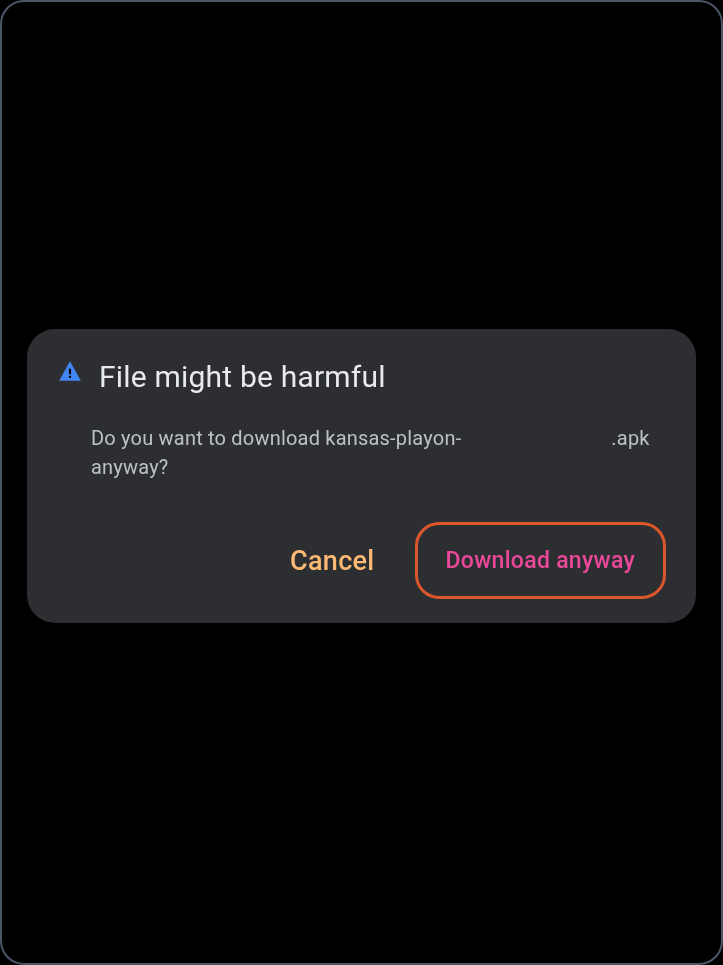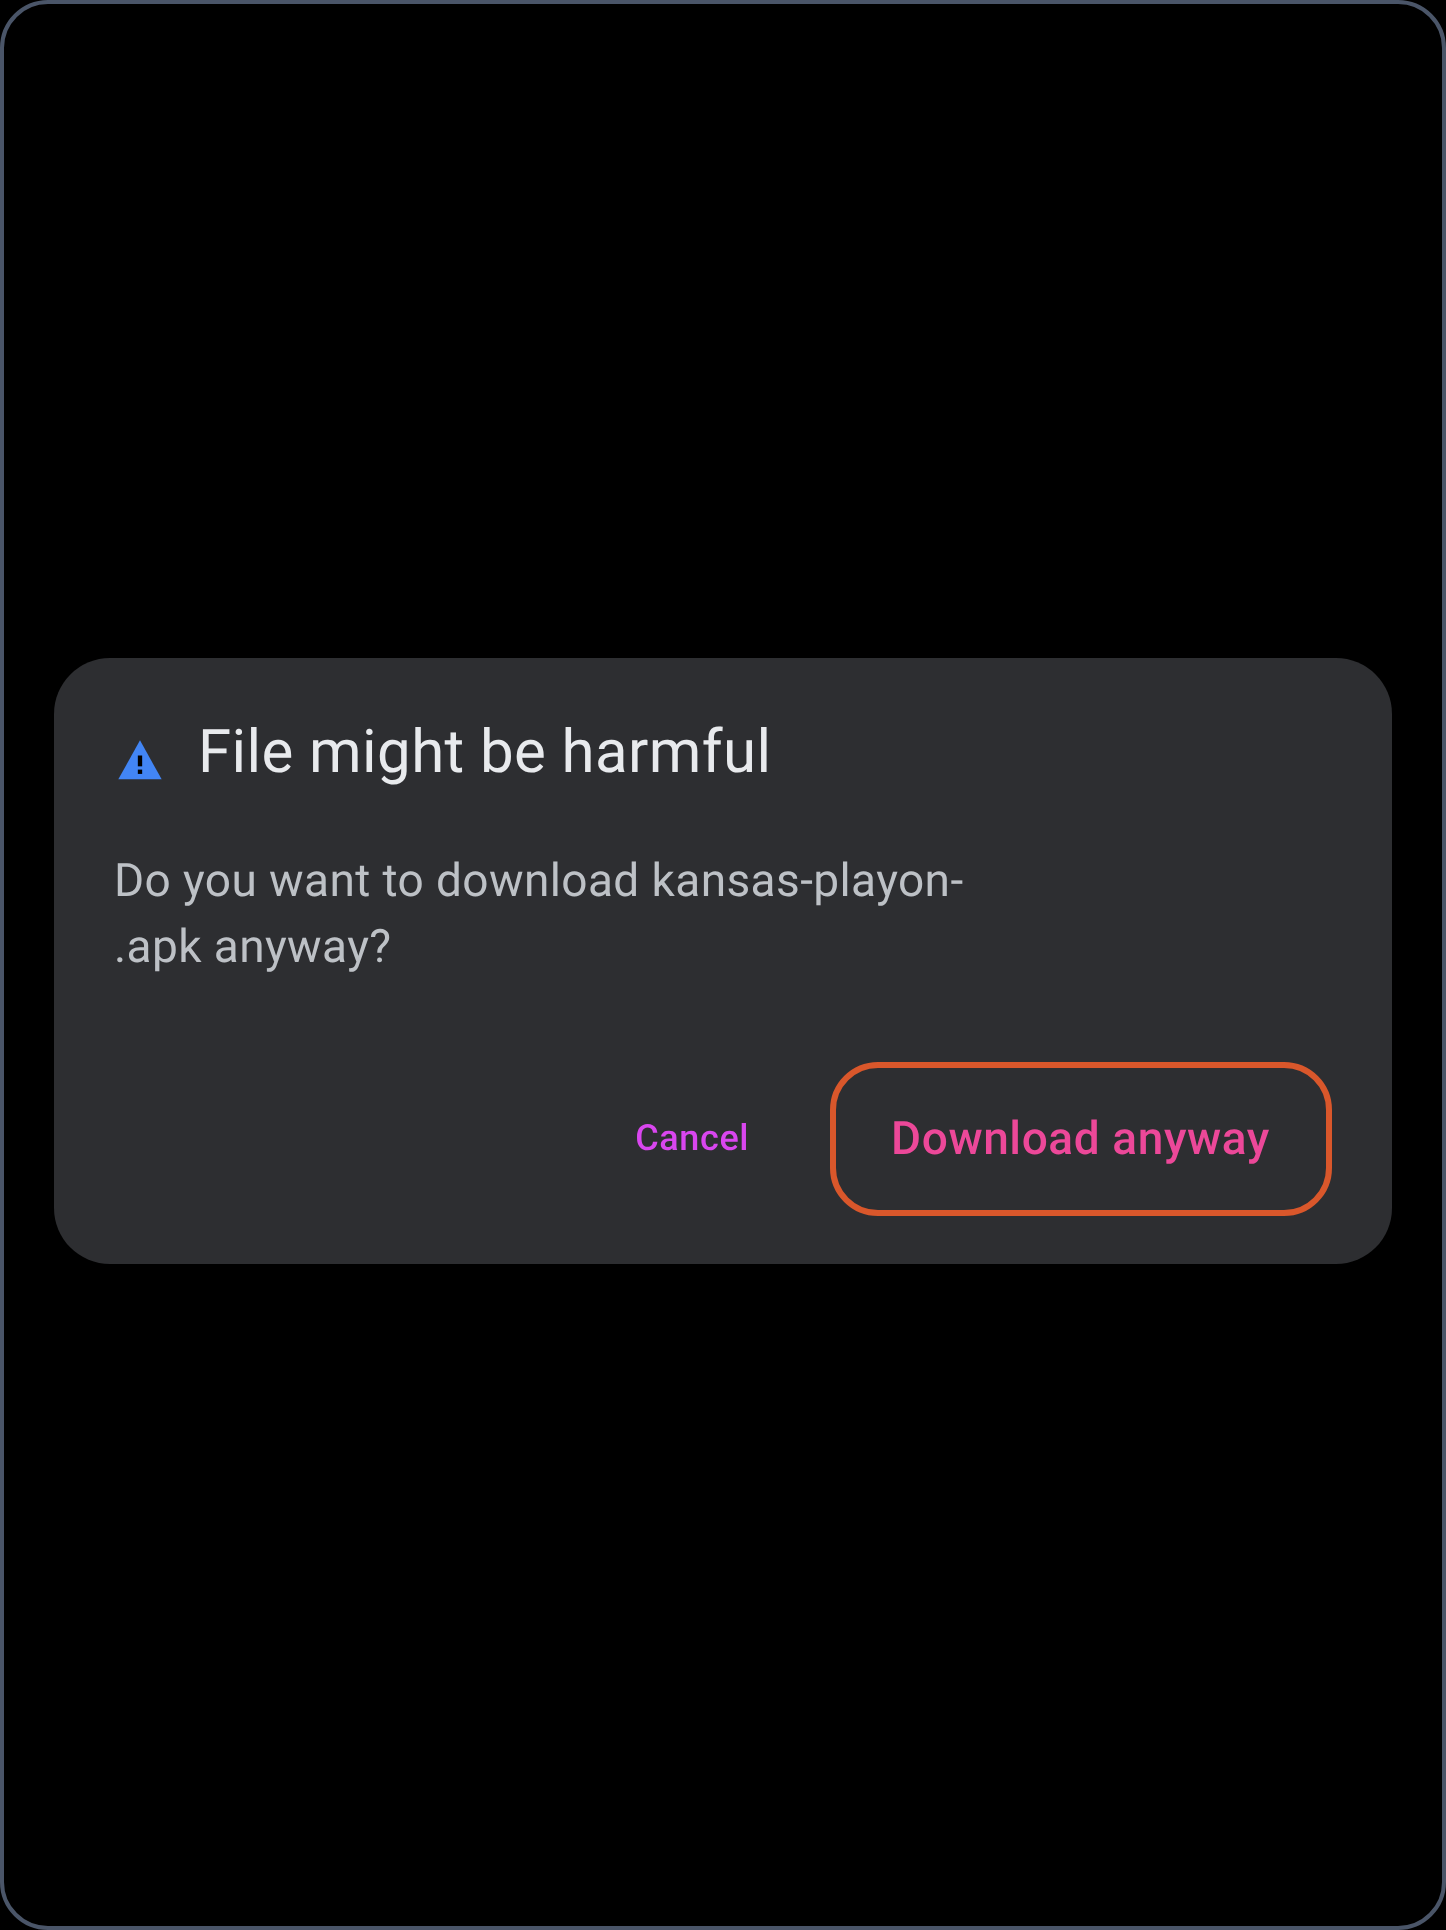--- a/index.html
+++ b/index.html
@@ -24,59 +24,60 @@
       top: 327px;
       left: 25px;
       right: 25px;
       background: #2d2e31;
       border-radius: 28px;
       padding: 30px 30px 24px 30px;
     }
     
     .dialog-header {
       display: flex;
-      align-items: flex-end;
+      align-items: flex-start;
       gap: 16px;
       margin-bottom: 30px;
     }
     
     .warning-icon {
       width: 26px;
       height: 26px;
       flex-shrink: 0;
     }
     
     .dialog-title {
       color: #e8eaed;
       font-size: 30px;
       font-weight: 400;
       letter-spacing: 0.2px;
     }
     
     .dialog-message {
       color: #bdc1c6;
-      font-size: 23px;
+      font-size: 20px;
       font-weight: 400;
       line-height: 1.45;
       letter-spacing: 0.2px;
       margin-bottom: 40px;
+      margin-left: 34px;
     }
     
     .dialog-actions {
       display: flex;
       justify-content: flex-end;
       align-items: center;
       gap: 20px;
     }
     
     .btn-cancel {
       background: transparent;
       border: none;
-      color: #d946ef;
-      font-size: 18px;
+      color: #fdba74;
+      font-size: 27px;
       font-weight: 500;
       padding: 18px 20px;
       cursor: pointer;
       font-family: inherit;
       letter-spacing: 0.3px;
     }
     
     .btn-download {
       background: transparent;
       border: 3px solid #d9572b;

